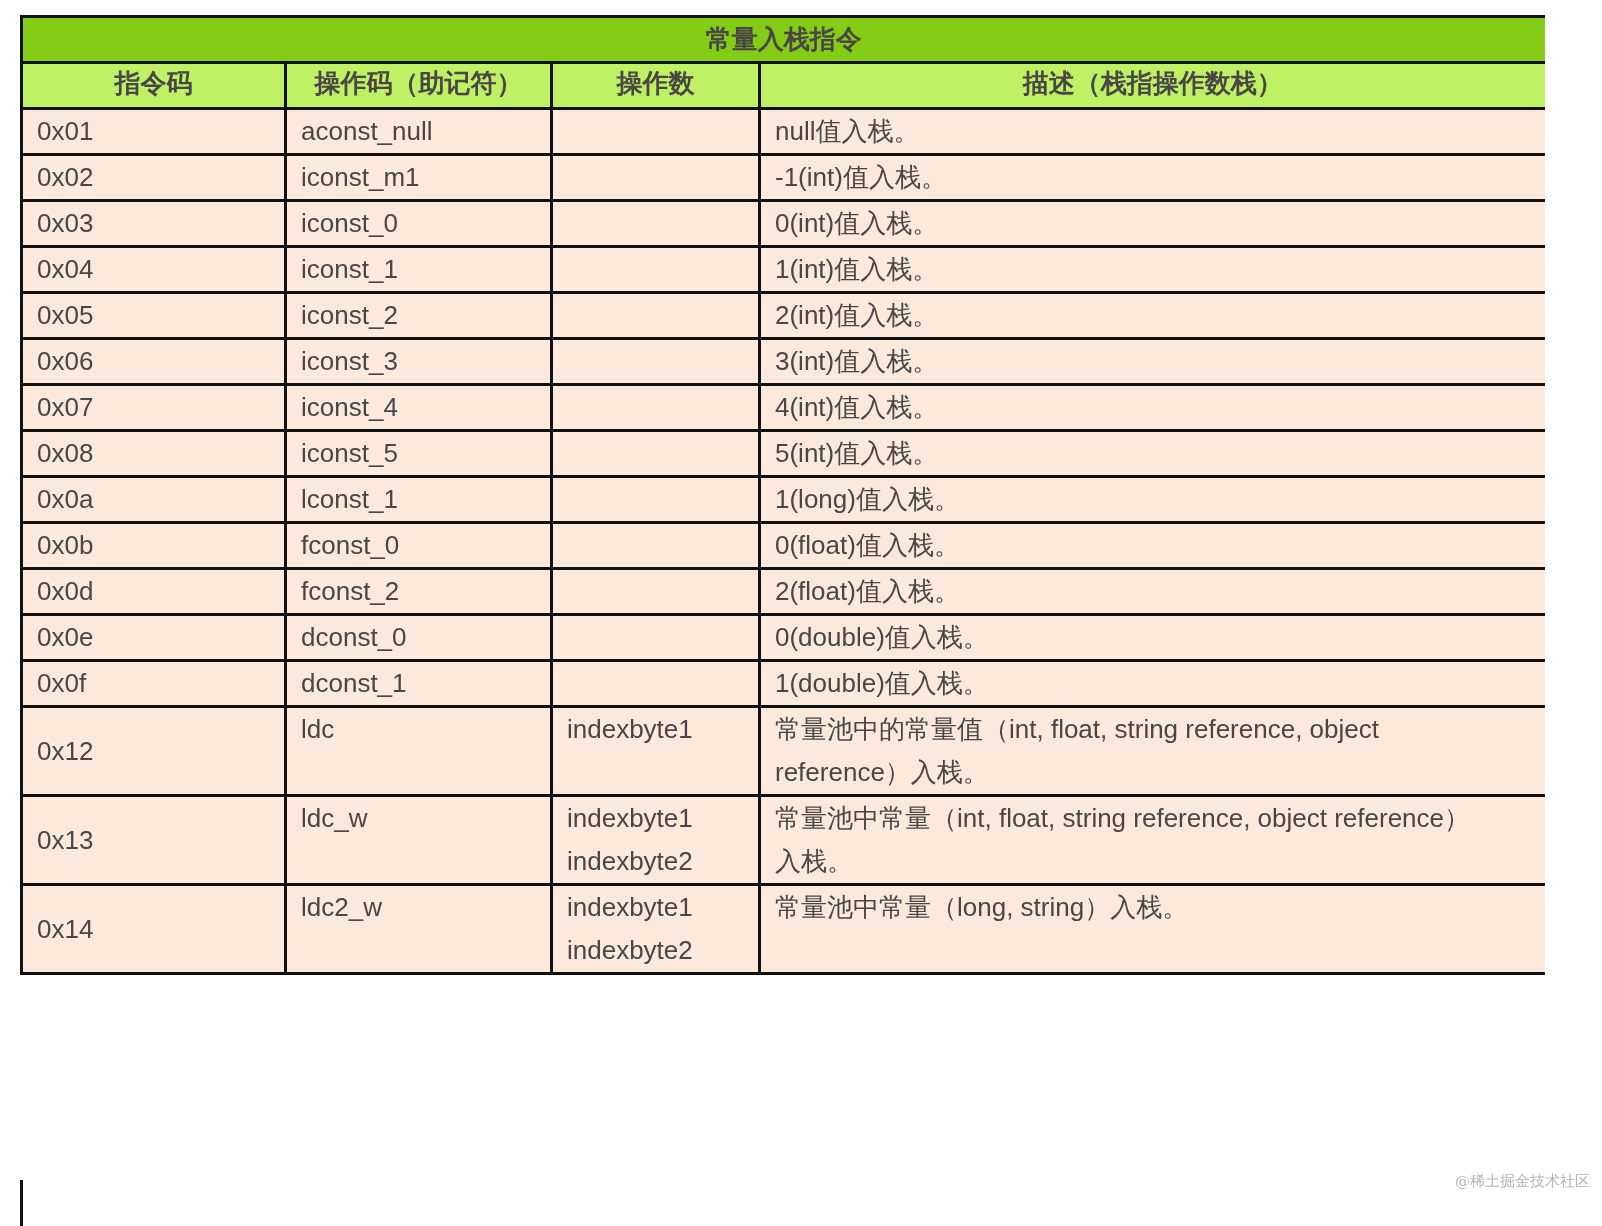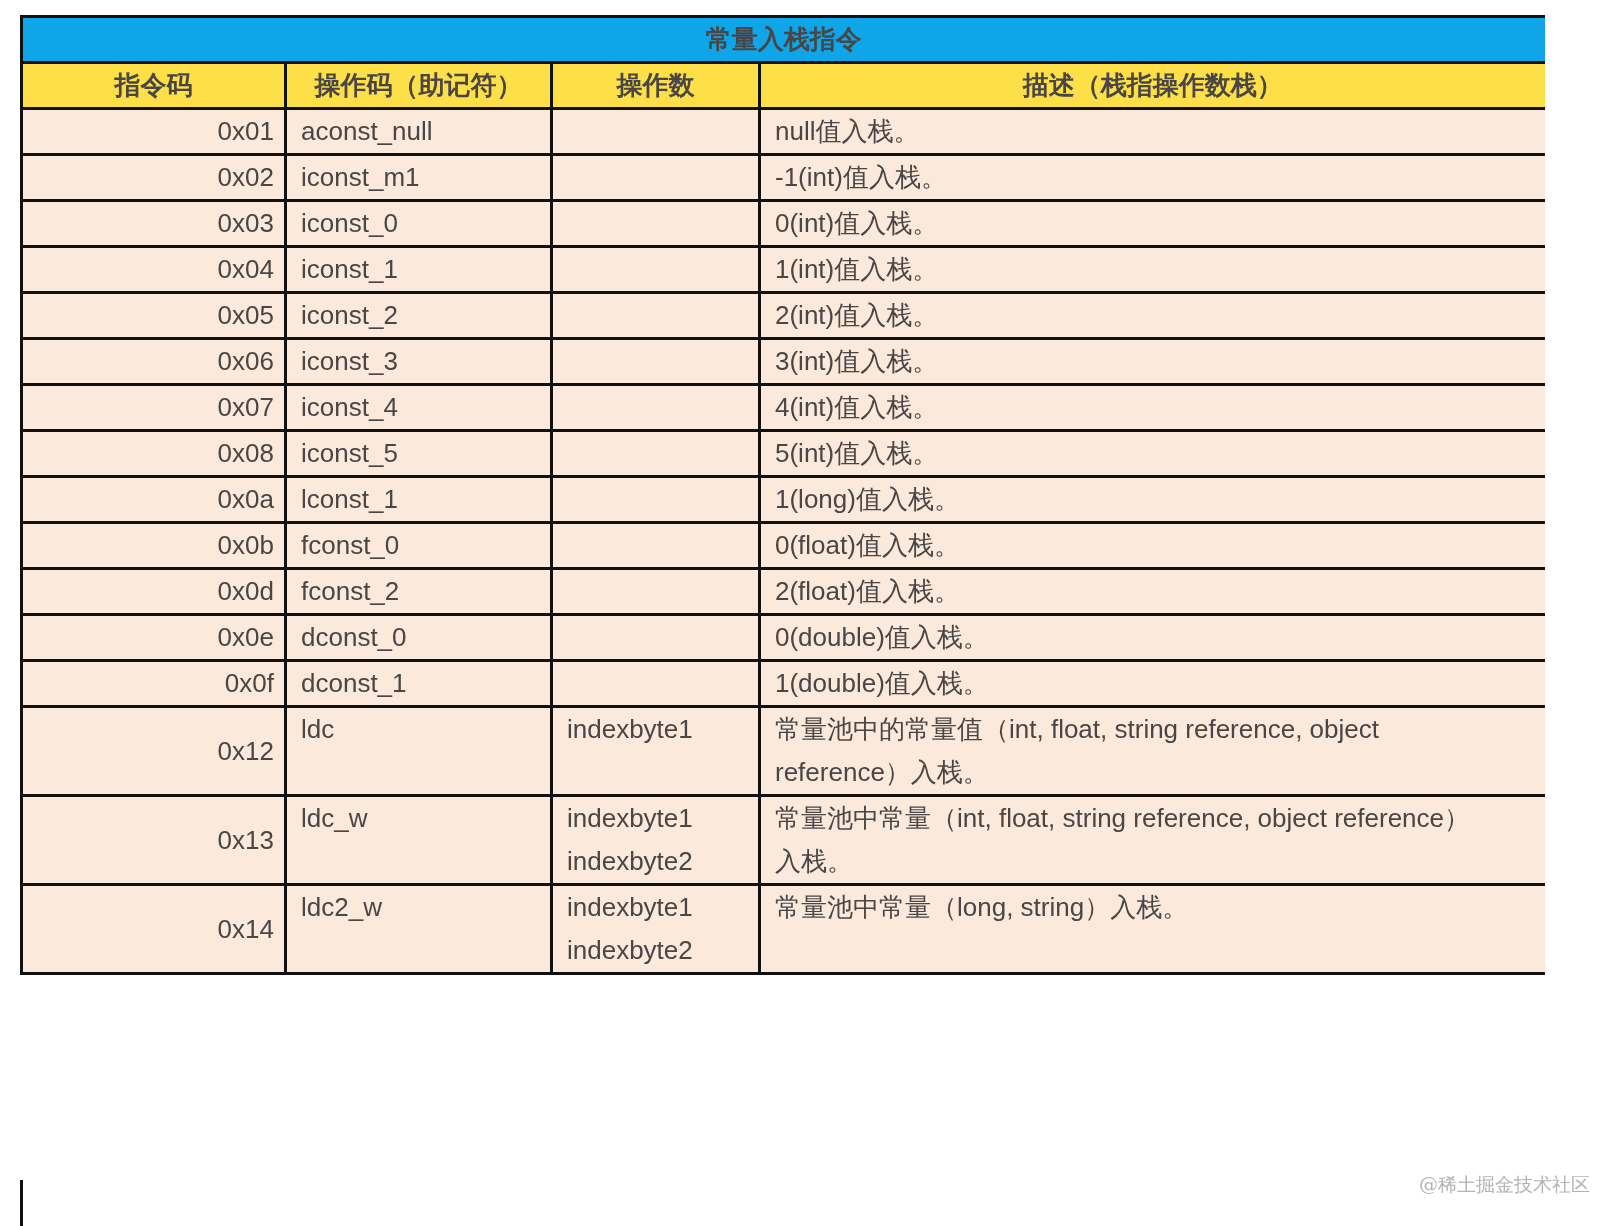--- a/index.html
+++ b/index.html
@@ -31,73 +31,73 @@
     col.c3 { width: 208px; }
     col.c4 { width: 785px; }
     th, td {
       border: 3px solid #111111;
       padding: 0;
       font-size: 26px;
       line-height: 43px;
       vertical-align: top;
     }
     tr.title-row th {
-      background: #0ea5e9;
+      background: #84cc16;
       height: 43px;
       font-weight: bold;
       text-align: center;
       color: #4a4646;
       border-right: none;
     }
     tr.head-row th {
-      background: #fde047;
+      background: #bef264;
       height: 41px;
       font-weight: bold;
       text-align: center;
       color: #4a4646;
+      font-family: Liberation Mono, monospace;
     }
     tr.head-row th:last-child,
     tbody td:last-child {
       border-right: none;
     }
     tbody td {
       background: #fbe9db;
       height: 42px;
     }
     tbody tr.tall td {
       height: 85px;
     }
     td .cell {
       padding-left: 14px;
       padding-right: 10px;
     }
     td.code-cell {
       vertical-align: middle;
-      text-align: right;
     }
     td.desc .cell {
       padding-right: 17px;
     }
     .line {
       display: block;
     }
     .bottom-strip {
       position: absolute;
       left: 20px;
       top: 1180px;
       width: 3px;
       height: 46px;
       background: #111111;
     }
     .watermark {
       position: absolute;
       right: 12px;
       top: 1172px;
       font-family: "DejaVu Serif", "Liberation Serif", serif;
-      font-size: 19px;
+      font-size: 15px;
       color: #b3b3b3;
       letter-spacing: 0px;
     }
   </style>
 </head>
 <body>
 
 <div class="table-wrap">
   <table>
     <colgroup>

